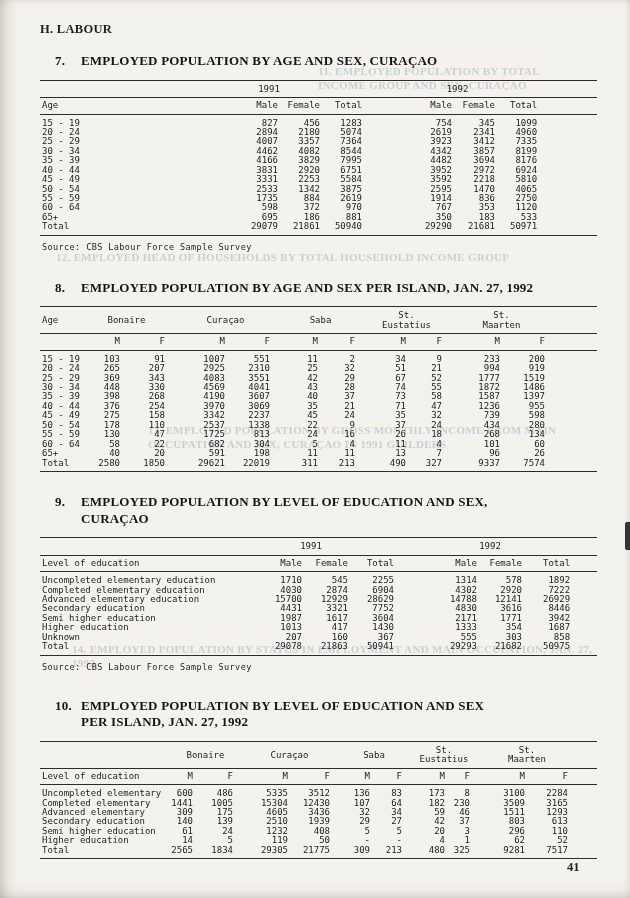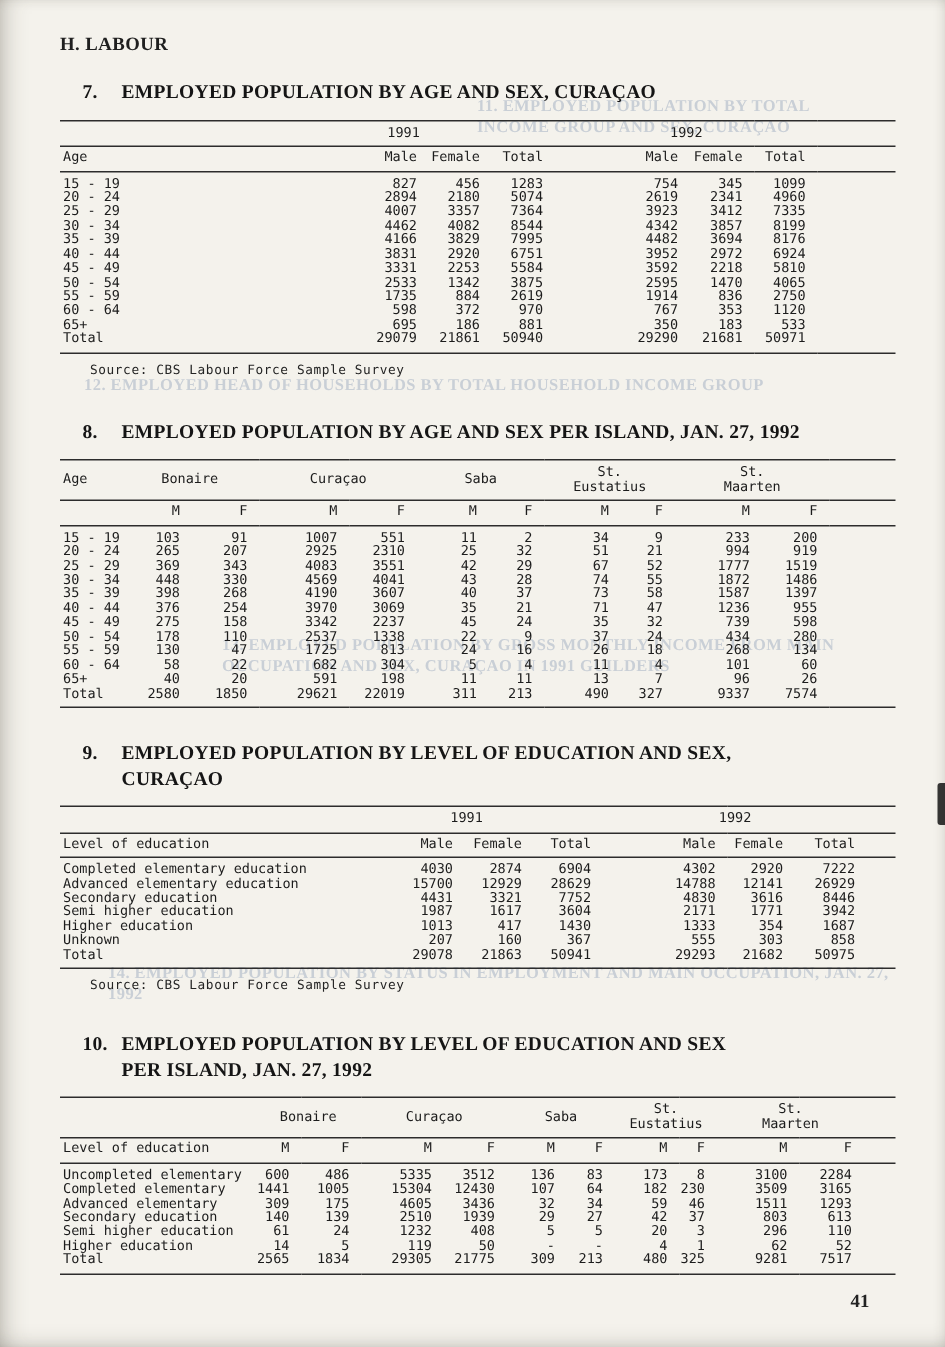--- a/index.html
+++ b/index.html
@@ -28,21 +28,21 @@
   .dt th,.dt td{font-weight:400;padding:0;white-space:pre;vertical-align:middle;}
   .dt thead th{border-bottom:1px solid #2c2c2c;}
   .dt thead .r1 th{padding-top:4px;padding-bottom:3px;}
   .dt thead .r2 th{padding-top:3px;padding-bottom:3px;}
   .dt .group{text-align:center;white-space:pre-line;}
   .dt .sub{text-align:right;padding-right:8px;}
   .dt .stub{text-align:left;padding-left:2px;}
   .dt td.num{text-align:right;padding-right:8px;}
   .dt tbody tr:first-child td{padding-top:4px;}
   .dt tbody tr:last-child td{padding-bottom:3px;}
-  .src{font:8.5px "DejaVu Sans Mono", monospace;margin:6px 0 0 20px;color:#242424;letter-spacing:.4px;}
+  .src{font:8.5px "DejaVu Sans Mono", monospace;margin:6px 0 0 2px;color:#242424;letter-spacing:.4px;}
   .pageno{position:absolute;z-index:1;top:860px;left:567px;font:700 12.5px "Liberation Serif", serif;color:#222;}
   
   .ghost{position:absolute;z-index:0;font:700 11px/1.3 "Liberation Serif", serif;
          color:#7e92b0;opacity:.36;filter:blur(.5px);letter-spacing:.3px;}
   #g1{top:64px;left:318px;width:262px;}
   #g2{top:250px;left:56px;width:520px;}
   #g3{top:423px;left:148px;width:440px;}
   #g4{top:642px;left:56px;width:540px;margin-left:16px;}
   .mark-right{position:absolute;z-index:2;right:0;top:522px;width:5px;height:28px;background:#141414;opacity:.85;border-radius:2px 0 0 2px;}
 </style>
@@ -474,20 +474,30 @@
                 <th class="sub">Female</th>
                 <th class="sub">Total</th>
                 <th class="sub">Male</th>
                 <th class="sub">Female</th>
                 <th class="sub">Total</th>
                 <th class="spacer"></th>
               </tr>
             </thead>
             <tbody>
               <tr>
+                <td class="stub">Uncompleted elementary education</td>
+                <td class="num">1710</td>
+                <td class="num">545</td>
+                <td class="num">2255</td>
+                <td class="num">1314</td>
+                <td class="num">578</td>
+                <td class="num">1892</td>
+                <td class="spacer"></td>
+              </tr>
+              <tr>
                 <td class="stub">Completed elementary education</td>
                 <td class="num">4030</td>
                 <td class="num">2874</td>
                 <td class="num">6904</td>
                 <td class="num">4302</td>
                 <td class="num">2920</td>
                 <td class="num">7222</td>
                 <td class="spacer"></td>
               </tr>
               <tr>

